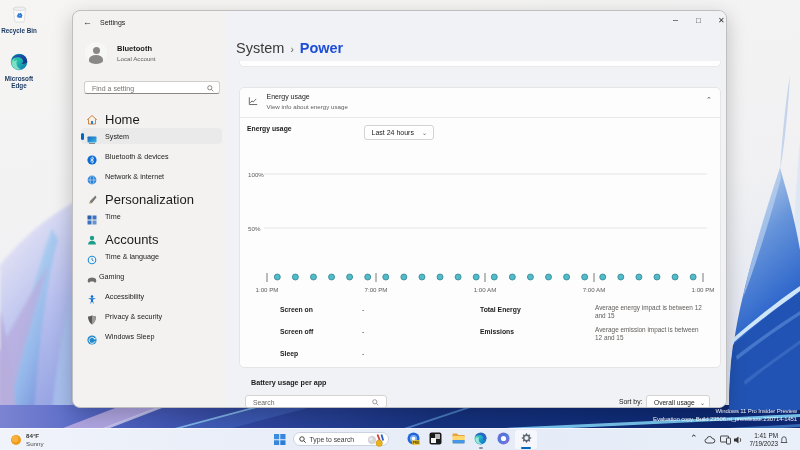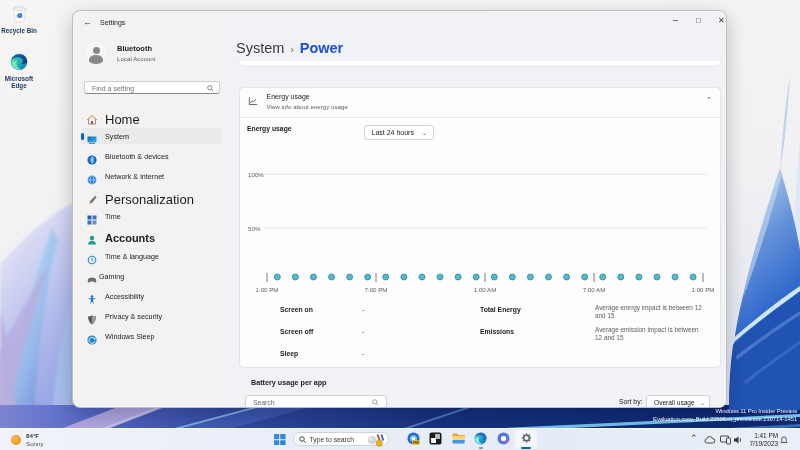--- a/index.html
+++ b/index.html
@@ -167,21 +167,21 @@
             <path d="M8.5 0.5 L3 6 L2.5 8.5 L5 8 L9.5 2.5 Z" fill="#7a7a7a"></path>
             <path d="M2.5 8.5 L3 6.5 L4.5 8 Z" fill="#c99a5f"></path>
           </svg></div>
         <div class="abs" style="left:32px;top:201px;font-size:7.2px;color:#1b1b1b;">Time</div>
         <div class="abs nicon" style="left:14px;top:200px;width:10px;height:10px;"><svg width="10" height="10" viewBox="0 0 10 10">
             <rect x="0.5" y="0.5" width="4" height="4" fill="#2b5fa8"></rect>
             <rect x="5.5" y="0.5" width="4" height="4" fill="#3c74c4"></rect>
             <rect x="0.5" y="5.5" width="4" height="4" fill="#3c74c4"></rect>
             <rect x="5.5" y="5.5" width="4" height="4" fill="#6a91cc"></rect>
           </svg></div>
-        <div class="abs" style="left:32px;top:221px;font-size:11px;color:#1b1b1b;font-weight:bold;">Accounts</div>
+        <div class="abs" style="left:32px;top:221px;font-size:13px;color:#1b1b1b;">Accounts</div>
         <div class="abs nicon" style="left:14px;top:220px;width:10px;height:10px;"><svg width="10" height="10" viewBox="0 0 10 10">
             <circle cx="5" cy="3" r="2.2" fill="#1b9e8a"></circle>
             <path d="M1 9.5 Q1.5 5.8 5 5.8 Q8.5 5.8 9 9.5 Z" fill="#1b9e8a"></path>
           </svg></div>
         <div class="abs" style="left:32px;top:241px;font-size:7.2px;color:#1b1b1b;">Time &amp; language</div>
         <div class="abs nicon" style="left:14px;top:240px;width:10px;height:10px;"><svg width="10" height="10" viewBox="0 0 10 10">
             <circle cx="5" cy="5" r="4.3" fill="#1f8fd6"></circle>
             <circle cx="5" cy="5" r="3.2" fill="#eef6fc"></circle>
             <path d="M5 2.8 L5 5 L6.6 6" stroke="#1b5fa8" stroke-width="0.8" fill="none"></path>
           </svg></div>

